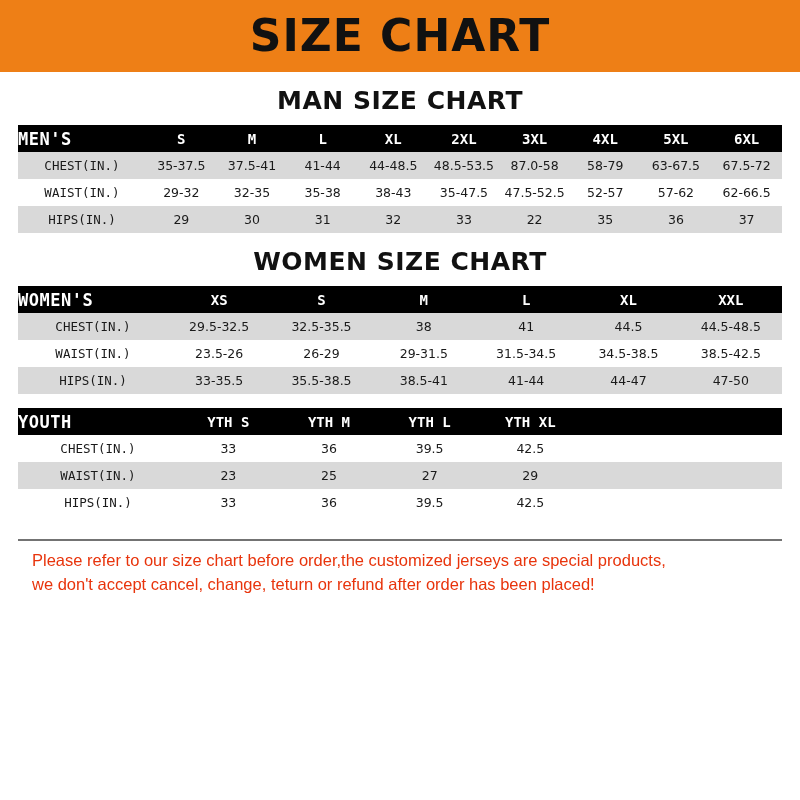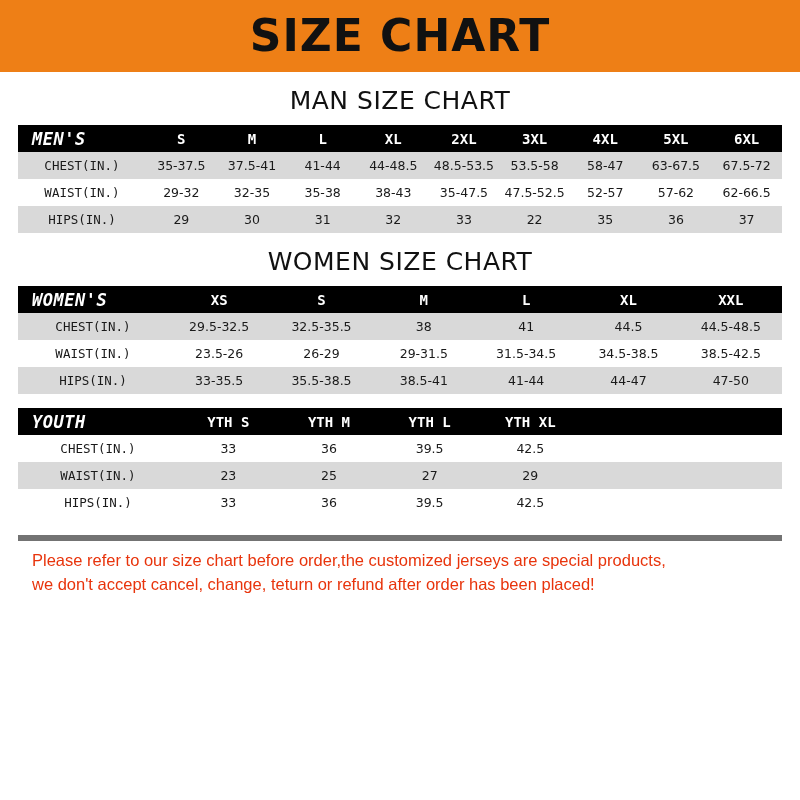--- a/index.html
+++ b/index.html
@@ -38,21 +38,21 @@
   .body {
     flex: 1 1 auto;
     padding: 0 18px;
     display: flex;
     flex-direction: column;
   }
   .section { margin-top: 14px; }
   .section-title {
     text-align: center;
     font-family: "DejaVu Sans", sans-serif;
-    font-weight: normal;
+    font-weight: bold;
     font-size: 25px;
     color: #111;
     letter-spacing: 0.5px;
     margin-bottom: 10px;
   }
   table.size {
     width: 100%;
     border-collapse: collapse;
     table-layout: fixed;
   }
@@ -65,24 +65,22 @@
   thead th {
     background: #000;
     color: #fff;
     font-family: "DejaVu Sans Mono", monospace;
     font-weight: bold;
     font-size: 14px;
     height: 34px;
   }
   thead th.rowhead {
     text-align: left;
-    padding-left: 14px;
     font-size: 17px;
     letter-spacing: 0.5px;
-    font-style: italic;
   }
   tbody td {
     font-family: "DejaVu Sans", sans-serif;
     font-size: 12.5px;
     color: #1a1a1a;
   }
   tbody td.rowhead {
     font-family: "DejaVu Sans Mono", monospace;
     font-size: 12.5px;
     color: #1a1a1a;
@@ -92,21 +90,21 @@
   tbody tr.plain td { background: #ffffff; }
 
   
   .man col.c0 { width: 128px; }
   .women col.c0 { width: 150px; }
   .youth col.c0 { width: 160px; }
 
   
   .footer {
     flex: 0 0 auto;
-    border-top: 6px solid #737373;
+    border-top: 2px solid #737373;
     padding: 8px 14px 18px 14px;
     margin: 8px 0 0 0;
   }
   .footer p {
     margin: 0;
     color: #e8340c;
     font-family: "Liberation Sans", sans-serif;
     font-size: 16.5px;
     line-height: 1.45;
     text-align: left;
@@ -154,22 +152,22 @@
           </tr>
         </thead>
         <tbody>
           <tr class="alt">
             <td class="rowhead">CHEST(IN.)</td>
             <td>35-37.5</td>
             <td>37.5-41</td>
             <td>41-44</td>
             <td>44-48.5</td>
             <td>48.5-53.5</td>
-            <td>53.5-58</td>
-            <td>58-47</td>
+            <td>87.0-58</td>
+            <td>58-79</td>
             <td>63-67.5</td>
             <td>67.5-72</td>
           </tr>
           <tr class="plain">
             <td class="rowhead">WAIST(IN.)</td>
             <td>29-32</td>
             <td>32-35</td>
             <td>35-38</td>
             <td>38-43</td>
             <td>35-47.5</td>

